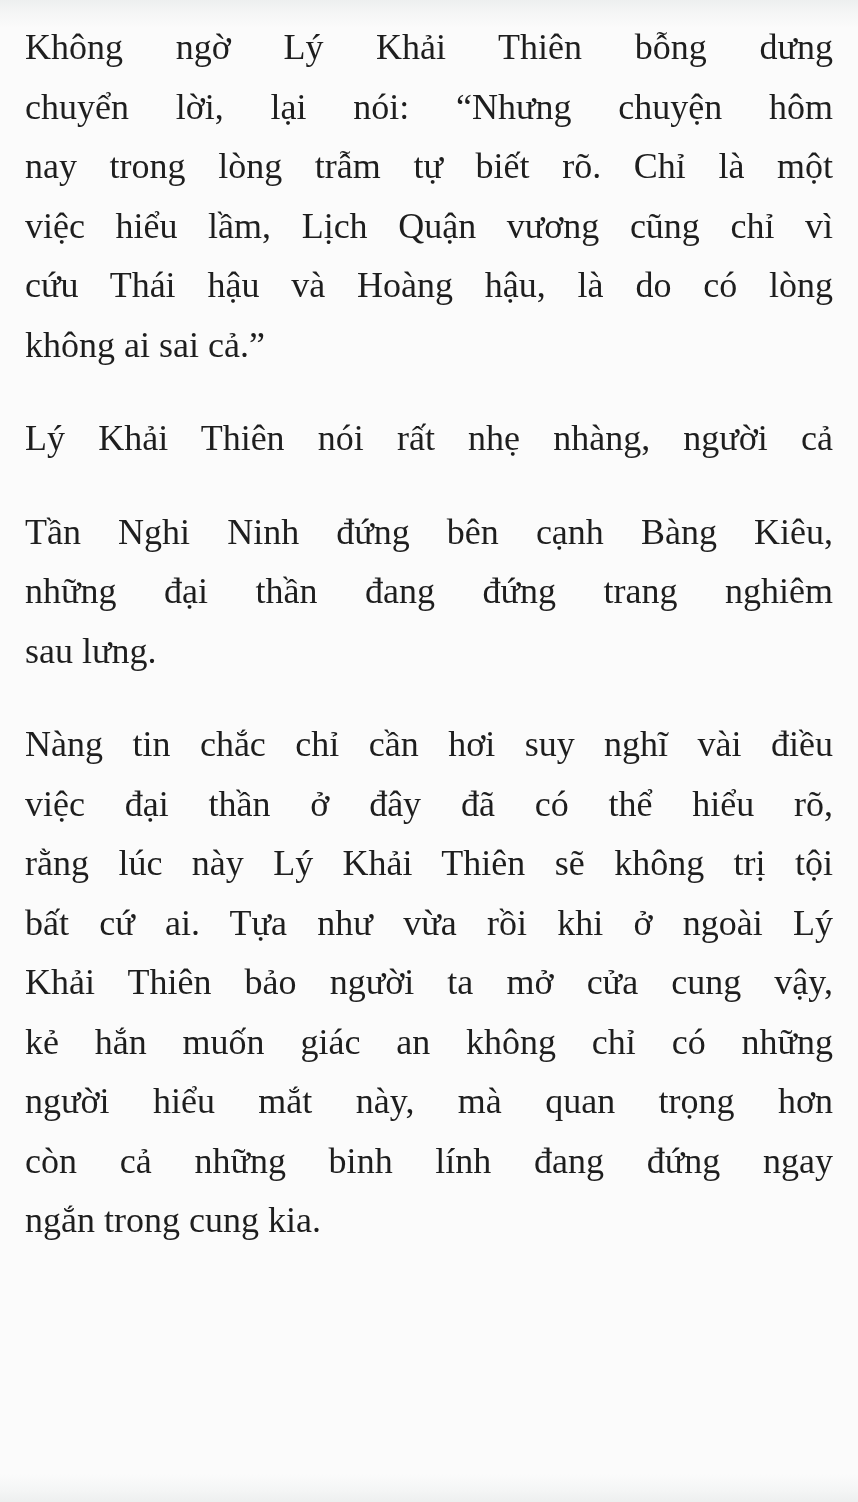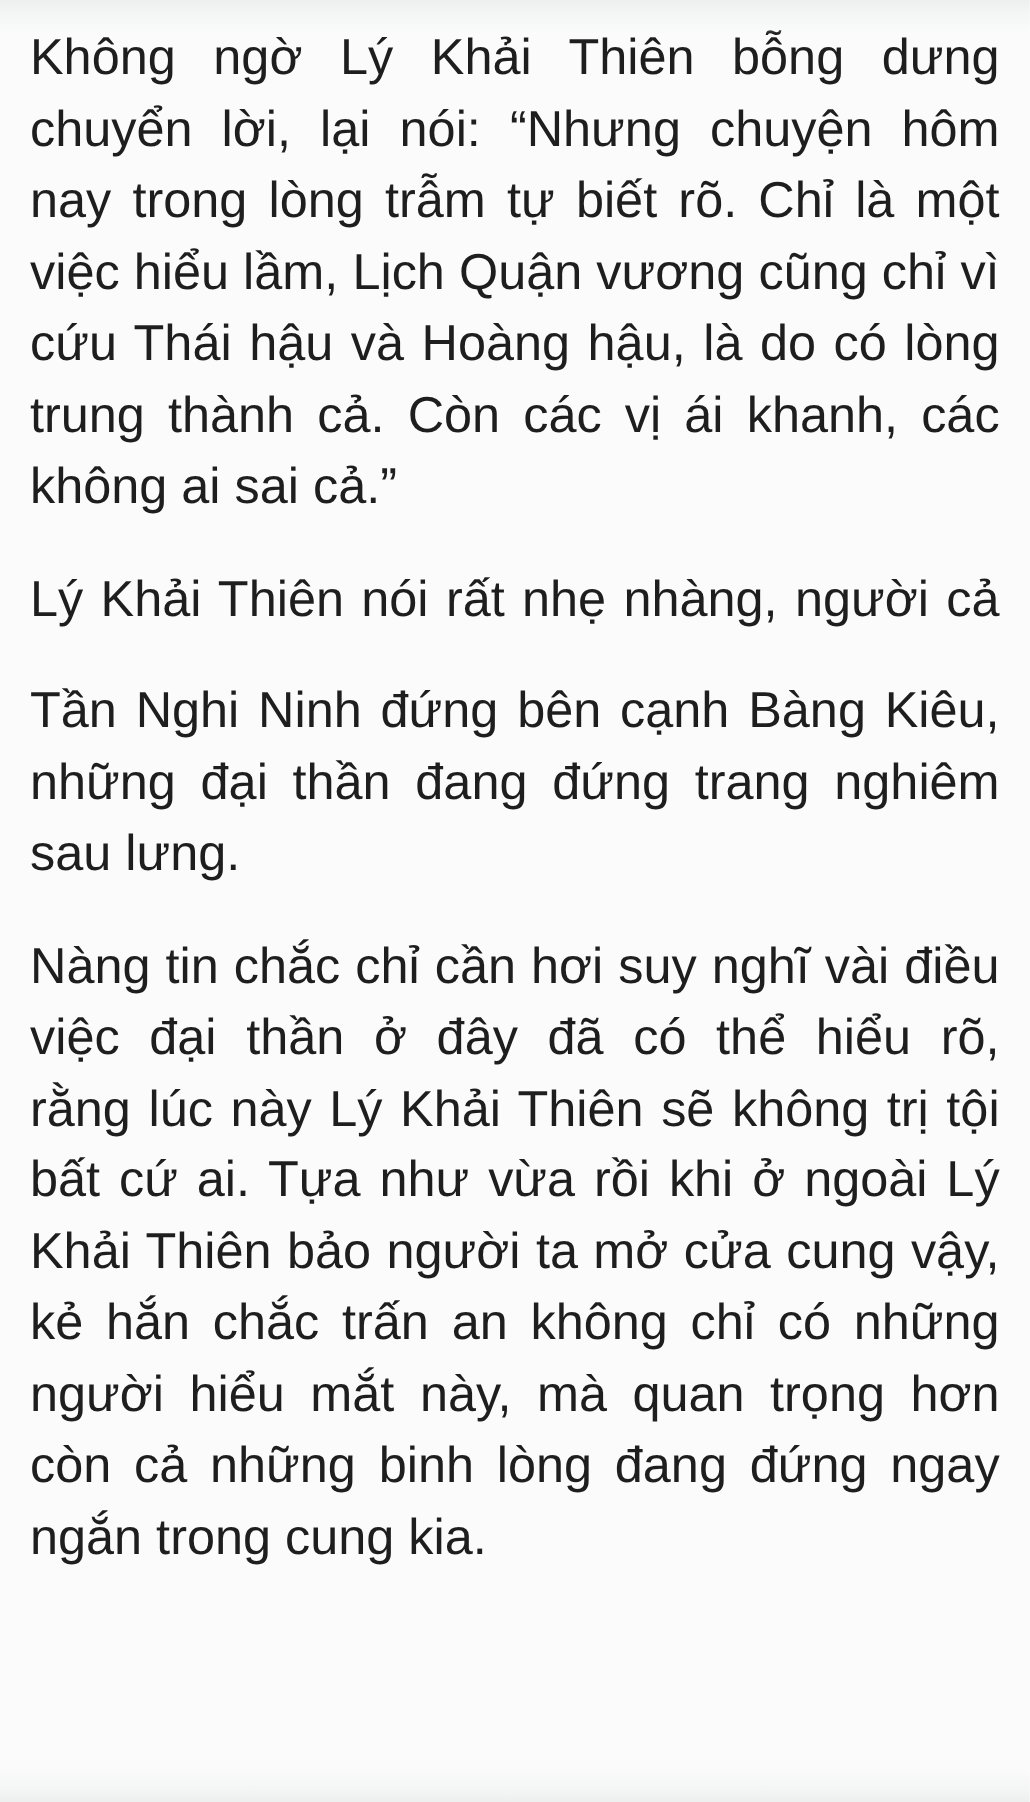--- a/index.html
+++ b/index.html
@@ -13,22 +13,22 @@
     background: #fbfbfb;
     position: relative;
   }
   .page {
     position: relative;
     width: 858px;
     height: 1502px;
   }
   .content {
     padding: 18px 25px 0 25px;
-    font-family: Liberation Sans, sans-serif;
-    font-size: 42px;
+    font-family: Liberation Serif, serif;
+    font-size: 36px;
     line-height: 59.5px;
     color: #1e1e1e;
   }
   p.para {
     margin: 0 0 34px 0;
     padding: 0;
   }
   p.para:last-child {
     margin-bottom: 16px;
   }
@@ -63,37 +63,36 @@
 
 <div class="page">
   <div class="edge top"></div>
   <main class="content" style="color: rgb(30, 30, 30);">
       <p class="para">
         <span class="line">Không ngờ Lý Khải Thiên bỗng dưng</span>
         <span class="line">chuyển lời, lại nói: “Nhưng chuyện hôm</span>
         <span class="line">nay trong lòng trẫm tự biết rõ. Chỉ là một</span>
         <span class="line">việc hiểu lầm, Lịch Quận vương cũng chỉ vì</span>
         <span class="line">cứu Thái hậu và Hoàng hậu, là do có lòng</span>
-        <span class="line">trung thành cả. Còn các vị ái khanh, các</span>
         <span class="line last">không ai sai cả.”</span>
       </p>
       <p class="para">
         <span class="line">Lý Khải Thiên nói rất nhẹ nhàng, người cả</span>
       </p>
       <p class="para">
         <span class="line">Tần Nghi Ninh đứng bên cạnh Bàng Kiêu,</span>
         <span class="line">những đại thần đang đứng trang nghiêm</span>
         <span class="line last">sau lưng.</span>
       </p>
       <p class="para">
         <span class="line">Nàng tin chắc chỉ cần hơi suy nghĩ vài điều</span>
         <span class="line">việc đại thần ở đây đã có thể hiểu rõ,</span>
         <span class="line">rằng lúc này Lý Khải Thiên sẽ không trị tội</span>
         <span class="line">bất cứ ai. Tựa như vừa rồi khi ở ngoài Lý</span>
         <span class="line">Khải Thiên bảo người ta mở cửa cung vậy,</span>
-        <span class="line">kẻ hắn chắc trấn an không chỉ có những</span>
+        <span class="line">kẻ hắn muốn giác an không chỉ có những</span>
         <span class="line">người hiểu mắt này, mà quan trọng hơn</span>
-        <span class="line">còn cả những binh lòng đang đứng ngay</span>
+        <span class="line">còn cả những binh lính đang đứng ngay</span>
         <span class="line last">ngắn trong cung kia.</span>
       </p>
     </main>
   <div class="edge bottom"></div>
 </div>
 
 </body></html>

